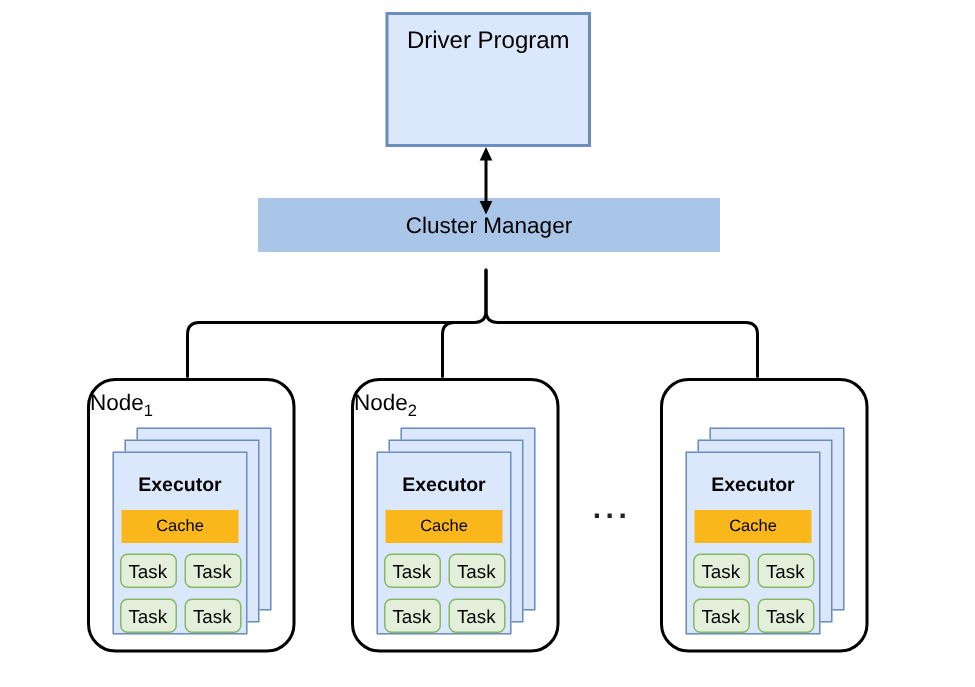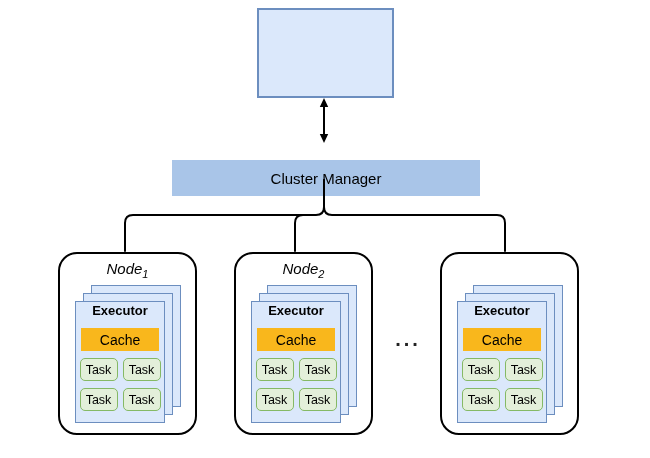--- a/index.html
+++ b/index.html
@@ -9,57 +9,58 @@
   
   .driver{position:absolute;left:257px;top:8px;width:137px;height:90px;
     background:var(--node_fill,#dbe8fb);border:2px solid var(--node_border,#6c8ebf);
     box-sizing:border-box;display:flex;flex-direction:column;align-items:center;}
   .driver-title{margin-top:9px;font-size:16px;line-height:18px;}
   .spark-context{margin-top:8px;width:96px;height:33px;box-sizing:border-box;
     background:var(--context_fill,#fff2cc);border:2px solid var(--context_border,#d6b656);
     border-radius:9px;display:flex;align-items:center;justify-content:center;font-size:12px;}
 
   
-  .cluster-bar{position:absolute;left:172px;top:160px;width:308px;height:36px;
+  .cluster-bar{position:absolute;left:172px;top:132px;width:308px;height:36px;
     background:var(--bar_fill,#a9c5e8);display:flex;align-items:center;justify-content:center;
     font-size:15px;}
 
   
   .lines{position:absolute;left:0;top:0;width:650px;height:458px;pointer-events:none;}
 
   
   .node{position:absolute;top:252px;width:139px;height:183px;box-sizing:border-box;
     background:#fff;border:2px solid var(--line,#000);border-radius:19px;}
   .node-1{left:58px;} .node-2{left:234px;} .node-n{left:440px;}
-  .node-title{text-align:center;margin-top:6px;font-size:15px;line-height:17px;font-style:italic;}
+  .node-title{margin-top:6px;font-size:15px;line-height:17px;}
   .node-title sub{font-size:11px;}
 
   .stack{position:absolute;left:0;top:0;width:100%;height:100%;}
   .layer{position:absolute;width:90px;height:122px;box-sizing:border-box;
     background:var(--node_fill,#dbe8fb);border:1.5px solid var(--node_border,#6c8ebf);}
   .layer.back{left:31px;top:31px;} .layer.mid{left:23px;top:39px;}
-  .layer.front{left:15px;top:47px;display:flex;flex-direction:column;align-items:center;padding-top:0;}
+  .layer.front{left:15px;top:47px;display:flex;flex-direction:column;align-items:center;padding-top:12px;}
 
   .exec-title{font-size:13px;font-weight:bold;height:18px;line-height:18px;margin-bottom:8px;}
   .cache{width:78px;height:23px;background:var(--cache_fill,#f9b71c);
-    display:flex;align-items:center;justify-content:center;font-size:14px;margin-bottom:7px;}
+    display:flex;align-items:center;justify-content:center;font-size:11px;margin-bottom:7px;}
   .tasks{display:grid;grid-template-columns:38px 38px;grid-auto-rows:23px;column-gap:5px;row-gap:7px;}
   .task{box-sizing:border-box;background:var(--task_fill,#e3efda);
     border:1px solid var(--task_border,#85b965);border-radius:5px;
     display:flex;align-items:center;justify-content:center;font-size:12.5px;}
 
   .ellipsis{position:absolute;left:386px;top:328px;width:44px;text-align:center;
     font-size:20px;font-weight:bold;letter-spacing:3px;color:#222;}
 </style>
 </head>
 <body>
 
 <div id="canvas">
 
   <div class="driver">
+    <div class="driver-title">Driver Program</div>
   </div>
 
   <div class="cluster-bar">
     <span>Cluster Manager</span>
   </div>
 
   <svg class="lines" viewBox="0 0 650 458">
 
     <g stroke="#000" fill="#000">
       <line x1="324" y1="105" x2="324" y2="137" stroke-width="2"></line>

